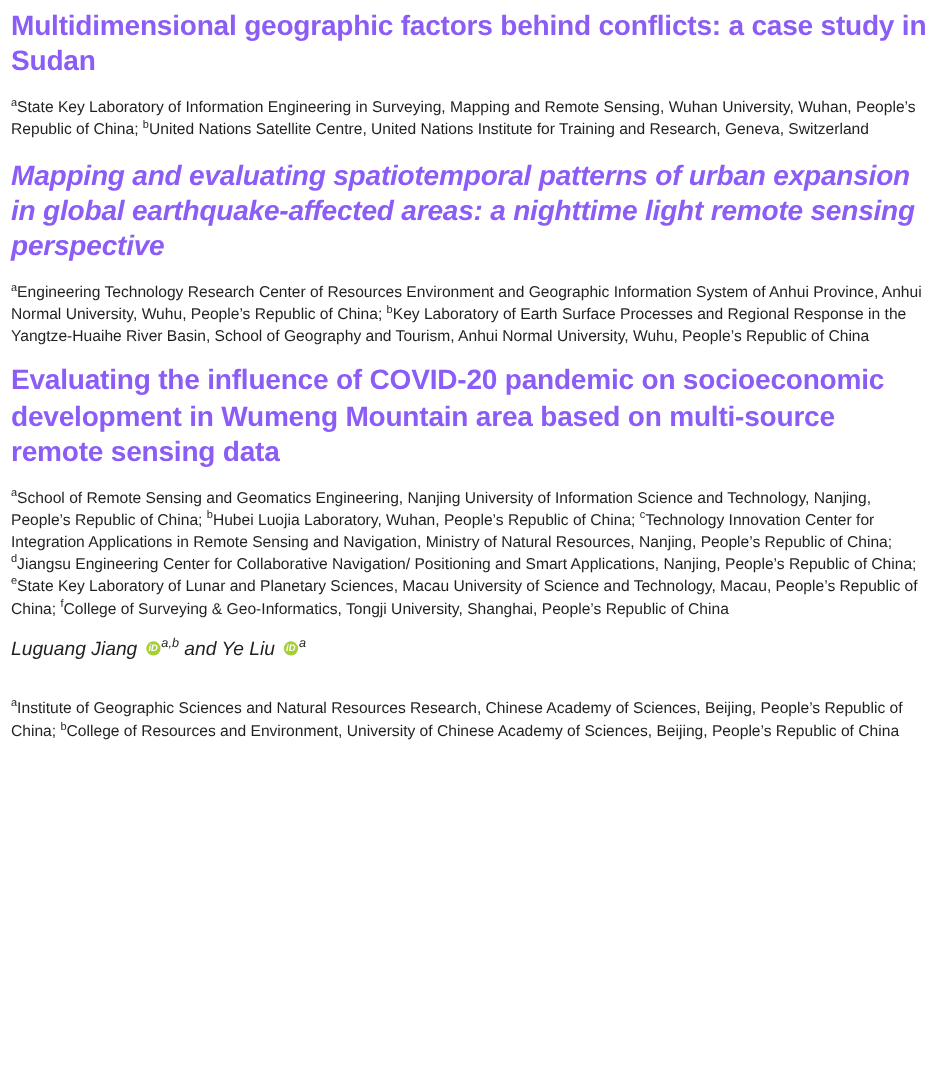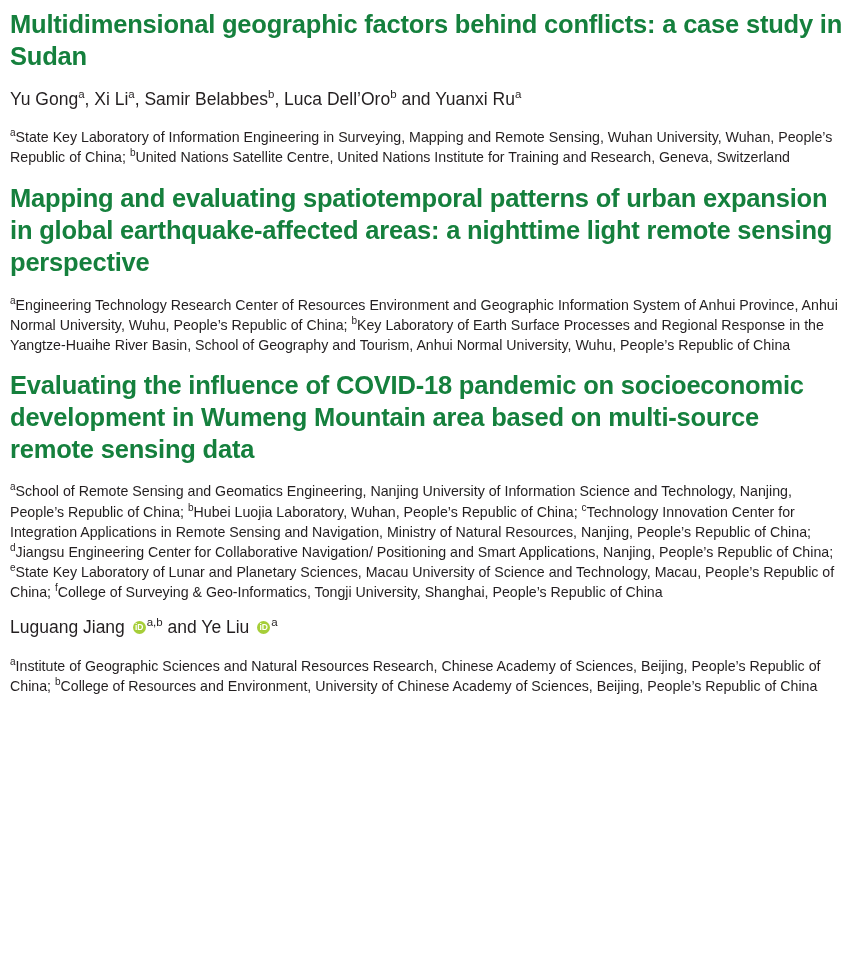--- a/index.html
+++ b/index.html
@@ -16,21 +16,21 @@
   }
   .page {
     width: 856px;
     padding: 8px 10px 0 10px;
     box-sizing: border-box;
   }
   .article {
     margin-bottom: 2px;
   }
   .art-title {
-    color: #15803d;
+    color: #8b5cf6;
     font-size: 25.5px;
     font-weight: bold;
     line-height: 1.26;
     letter-spacing: -0.2px;
     margin: 0 0 14px 0;
   }
   .art-authors {
     color: #231f20;
     font-size: 17.5px;
     line-height: 1.35;
@@ -73,43 +73,42 @@
     line-height: 13px;
     text-align: center;
     font-size: 8.5px;
     font-weight: bold;
     color: #ffffff;
     font-family: "Liberation Sans", sans-serif;
   }
   .a1 .art-title { margin-bottom: 16px; }
   .a1 .art-authors { margin-bottom: 15px; }
   .a1 .art-affil { margin-bottom: 15px; }
-  .a2 .art-title { margin-bottom: 16px; }
+  .a2 .art-title { margin-bottom: 16px; font-style: italic; }
   .a3 .art-title { margin-bottom: 16px; }
   .a4 .art-title { margin-bottom: 16px; }
-  .a4 .art-authors { margin-bottom: 16px; }
+  .a4 .art-authors { margin-bottom: 33px; font-style: italic; }
 </style>
 </head>
 <body>
 
 <div class="page">
 
   <div class="article a1">
     <h2 class="art-title">Multidimensional geographic factors behind conflicts: a case study in Sudan</h2>
-    <p class="art-authors">Yu Gong<sup>a</sup>, Xi Li<sup>a</sup>, Samir Belabbes<sup>b</sup>, Luca Dell’Oro<sup>b</sup> and Yuanxi Ru<sup>a</sup></p>
     <p class="art-affil"><sup>a</sup>State Key Laboratory of Information Engineering in Surveying, Mapping and Remote Sensing, Wuhan University, Wuhan, People’s Republic of China; <sup>b</sup>United Nations Satellite Centre, United Nations Institute for Training and Research, Geneva, Switzerland</p>
   </div>
 
   <div class="article a2">
     <h2 class="art-title">Mapping and evaluating spatiotemporal patterns of urban expansion in global earthquake-affected areas: a nighttime light remote sensing perspective</h2>
     <p class="art-affil"><sup>a</sup>Engineering Technology Research Center of Resources Environment and Geographic Information System of Anhui Province, Anhui Normal University, Wuhu, People’s Republic of China; <sup>b</sup>Key Laboratory of Earth Surface Processes and Regional Response in the Yangtze-Huaihe River Basin, School of Geography and Tourism, Anhui Normal University, Wuhu, People’s Republic of China</p>
   </div>
 
   <div class="article a3">
-    <h2 class="art-title">Evaluating the influence of COVID-18 pandemic on socioeconomic development in Wumeng Mountain area based on multi-source remote sensing data</h2>
+    <h2 class="art-title">Evaluating the influence of COVID-20 pandemic on socioeconomic development in Wumeng Mountain area based on multi-source remote sensing data</h2>
     <p class="art-affil"><sup>a</sup>School of Remote Sensing and Geomatics Engineering, Nanjing University of Information Science and Technology, Nanjing, People’s Republic of China; <sup>b</sup>Hubei Luojia Laboratory, Wuhan, People’s Republic of China; <sup>c</sup>Technology Innovation Center for Integration Applications in Remote Sensing and Navigation, Ministry of Natural Resources, Nanjing, People’s Republic of China; <sup>d</sup>Jiangsu Engineering Center for Collaborative Navigation/ Positioning and Smart Applications, Nanjing, People’s Republic of China; <sup>e</sup>State Key Laboratory of Lunar and Planetary Sciences, Macau University of Science and Technology, Macau, People’s Republic of China; <sup>f</sup>College of Surveying &amp; Geo-Informatics, Tongji University, Shanghai, People’s Republic of China</p>
   </div>
 
   <div class="article a4">
     <p class="art-authors">Luguang Jiang <span class="orcid"></span><sup>a,b</sup> and Ye Liu <span class="orcid"></span><sup>a</sup></p>
     <p class="art-affil"><sup>a</sup>Institute of Geographic Sciences and Natural Resources Research, Chinese Academy of Sciences, Beijing, People’s Republic of China; <sup>b</sup>College of Resources and Environment, University of Chinese Academy of Sciences, Beijing, People’s Republic of China</p>
   </div>
 
 </div>
 

